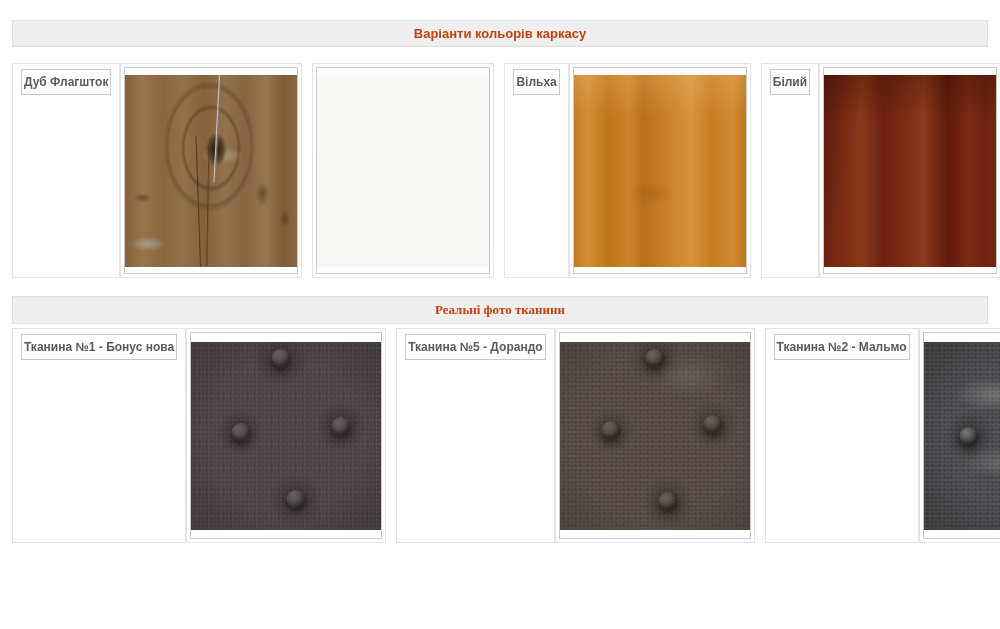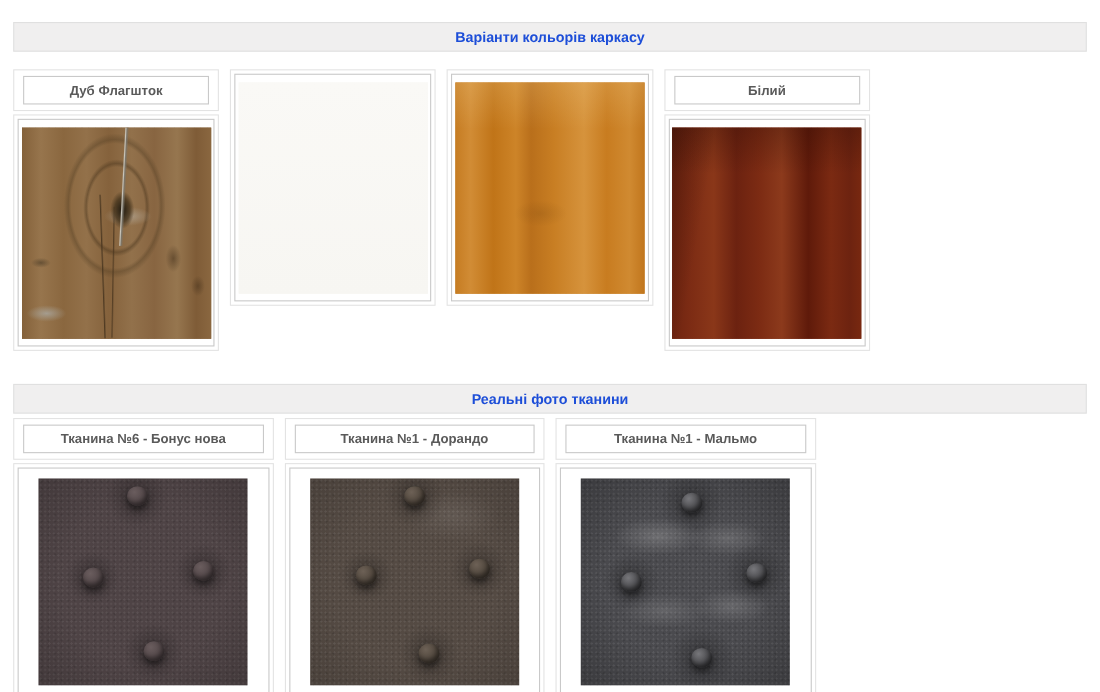--- a/index.html
+++ b/index.html
@@ -6,30 +6,30 @@
   body{width:1000px;height:629px;overflow:hidden;font-family:"Liberation Sans", sans-serif;}
   .page{width:1000px;box-sizing:border-box;padding:0 12px;}
 
   .section-header{
     margin-top:20px;
     background:#f0efef;
     border:1px solid #e0e0e0;
     text-align:center;
     font-weight:bold;
     font-size:13px;
-    color:#1d4ed8;
+    color:#c2410c;
     padding:5px 0;
   }
   .header-frame{margin-bottom:16px;}
-  .header-fabric{margin-top:30px;margin-bottom:4px;}
+  .header-fabric{margin-top:18px;margin-bottom:4px;font-family:Liberation Serif, serif;}
 
   .grid{display:grid;column-gap:10px;}
   .grid5{grid-template-columns:repeat(5,1fr);}
   .grid4{grid-template-columns:repeat(4,1fr);}
-  .col{display:flex;flex-direction:column;row-gap:3px;}
+  .col{display:flex;flex-direction:row;row-gap:3px;}
 
   .label-cell{border:1px solid #e3e3e3;padding:5px 8px;background:#fff;}
   .label-box{
     border:1px solid #c9c9c9;background:#fff;
     text-align:center;font-size:12px;font-weight:bold;color:#5a5a5a;
     padding:5px 2px;white-space:nowrap;overflow:hidden;
   }
   .image-cell{border:1px solid #e3e3e3;background:#fff;padding:3px;height:215px;box-sizing:border-box;}
   .image-box{
     border:1px solid #c9c9c9;background:#fff;height:100%;box-sizing:border-box;
@@ -189,20 +189,23 @@
 
     <div class="col">
       <div class="image-cell">
         <div class="image-box">
           <div class="wood wood-white"></div>
         </div>
       </div>
     </div>
 
     <div class="col">
+      <div class="label-cell">
+        <div class="label-box">Вільха</div>
+      </div>
       <div class="image-cell">
         <div class="image-box">
           <div class="wood wood-alder"></div>
         </div>
       </div>
     </div>
 
     <div class="col">
       <div class="label-cell">
         <div class="label-box">Білий</div>
@@ -215,53 +218,53 @@
     </div>
 
   </div>
 
   <div class="section-header header-fabric">Реальні фото тканини</div>
 
   <div class="grid grid4">
 
     <div class="col">
       <div class="label-cell">
-        <div class="label-box">Тканина №6 - Бонус нова</div>
+        <div class="label-box">Тканина №1 - Бонус нова</div>
       </div>
       <div class="image-cell">
         <div class="image-box">
           <div class="fabric fabric-bonus">
             <i class="tuft-button" style="left:47%;top:9%"></i>
             <i class="tuft-button" style="left:26%;top:48%"></i>
             <i class="tuft-button" style="left:79%;top:45%"></i>
             <i class="tuft-button" style="left:55%;top:84%"></i>
           </div>
         </div>
       </div>
     </div>
 
     <div class="col">
       <div class="label-cell">
-        <div class="label-box">Тканина №1 - Дорандо</div>
+        <div class="label-box">Тканина №5 - Дорандо</div>
       </div>
       <div class="image-cell">
         <div class="image-box">
           <div class="fabric fabric-dorando">
             <i class="tuft-button" style="left:50%;top:9%"></i>
             <i class="tuft-button" style="left:27%;top:47%"></i>
             <i class="tuft-button" style="left:81%;top:44%"></i>
             <i class="tuft-button" style="left:57%;top:85%"></i>
           </div>
         </div>
       </div>
     </div>
 
     <div class="col">
       <div class="label-cell">
-        <div class="label-box">Тканина №1 - Мальмо</div>
+        <div class="label-box">Тканина №2 - Мальмо</div>
       </div>
       <div class="image-cell">
         <div class="image-box">
           <div class="fabric fabric-malmo">
             <i class="tuft-button" style="left:53%;top:12%"></i>
             <i class="tuft-button" style="left:24%;top:50%"></i>
             <i class="tuft-button" style="left:84%;top:46%"></i>
             <i class="tuft-button" style="left:58%;top:87%"></i>
           </div>
         </div>

